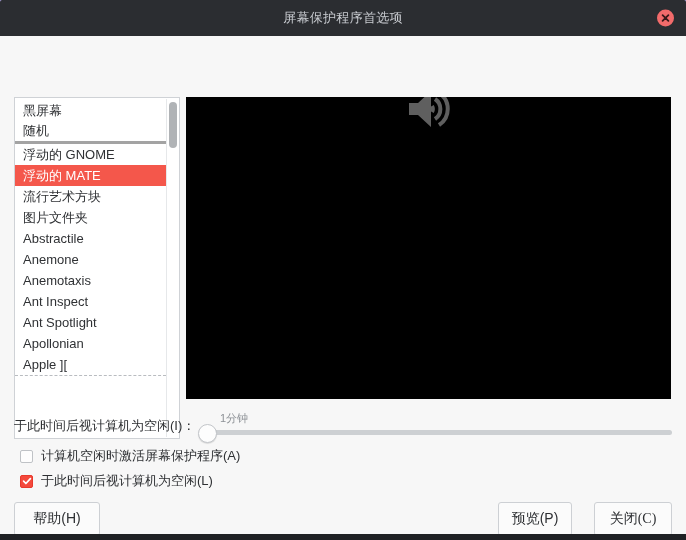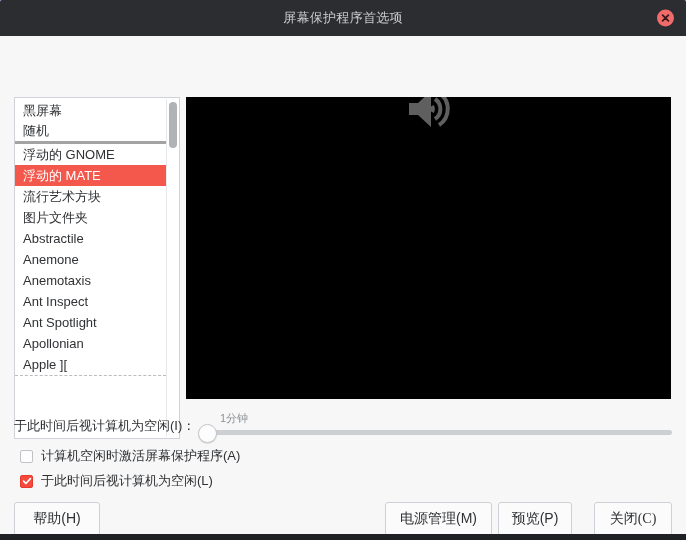--- a/index.html
+++ b/index.html
@@ -421,21 +421,20 @@
       <div class="upload-btn">
         <svg width="15" height="16" viewBox="0 0 15 16">
           <path d="M7.5 1 L11.5 6 H9 V11 H6 V6 H3.5 Z" fill="#26282b"></path>
           <rect x="2" y="12.6" width="11" height="1.9" fill="#26282b"></rect>
         </svg>
       </div>
     </div>
 
     <div class="footer">
       <button class="btn btn-help">帮助(H)</button>
-      <button class="btn btn-power">电源管理(M)</button>
       <button class="btn btn-preview">预览(P)</button>
       <button class="btn btn-close">关闭(C)</button>
     </div>
 
   </div>
 
   <div class="bottom-strip"></div>
 </div>
 
 </body></html>

